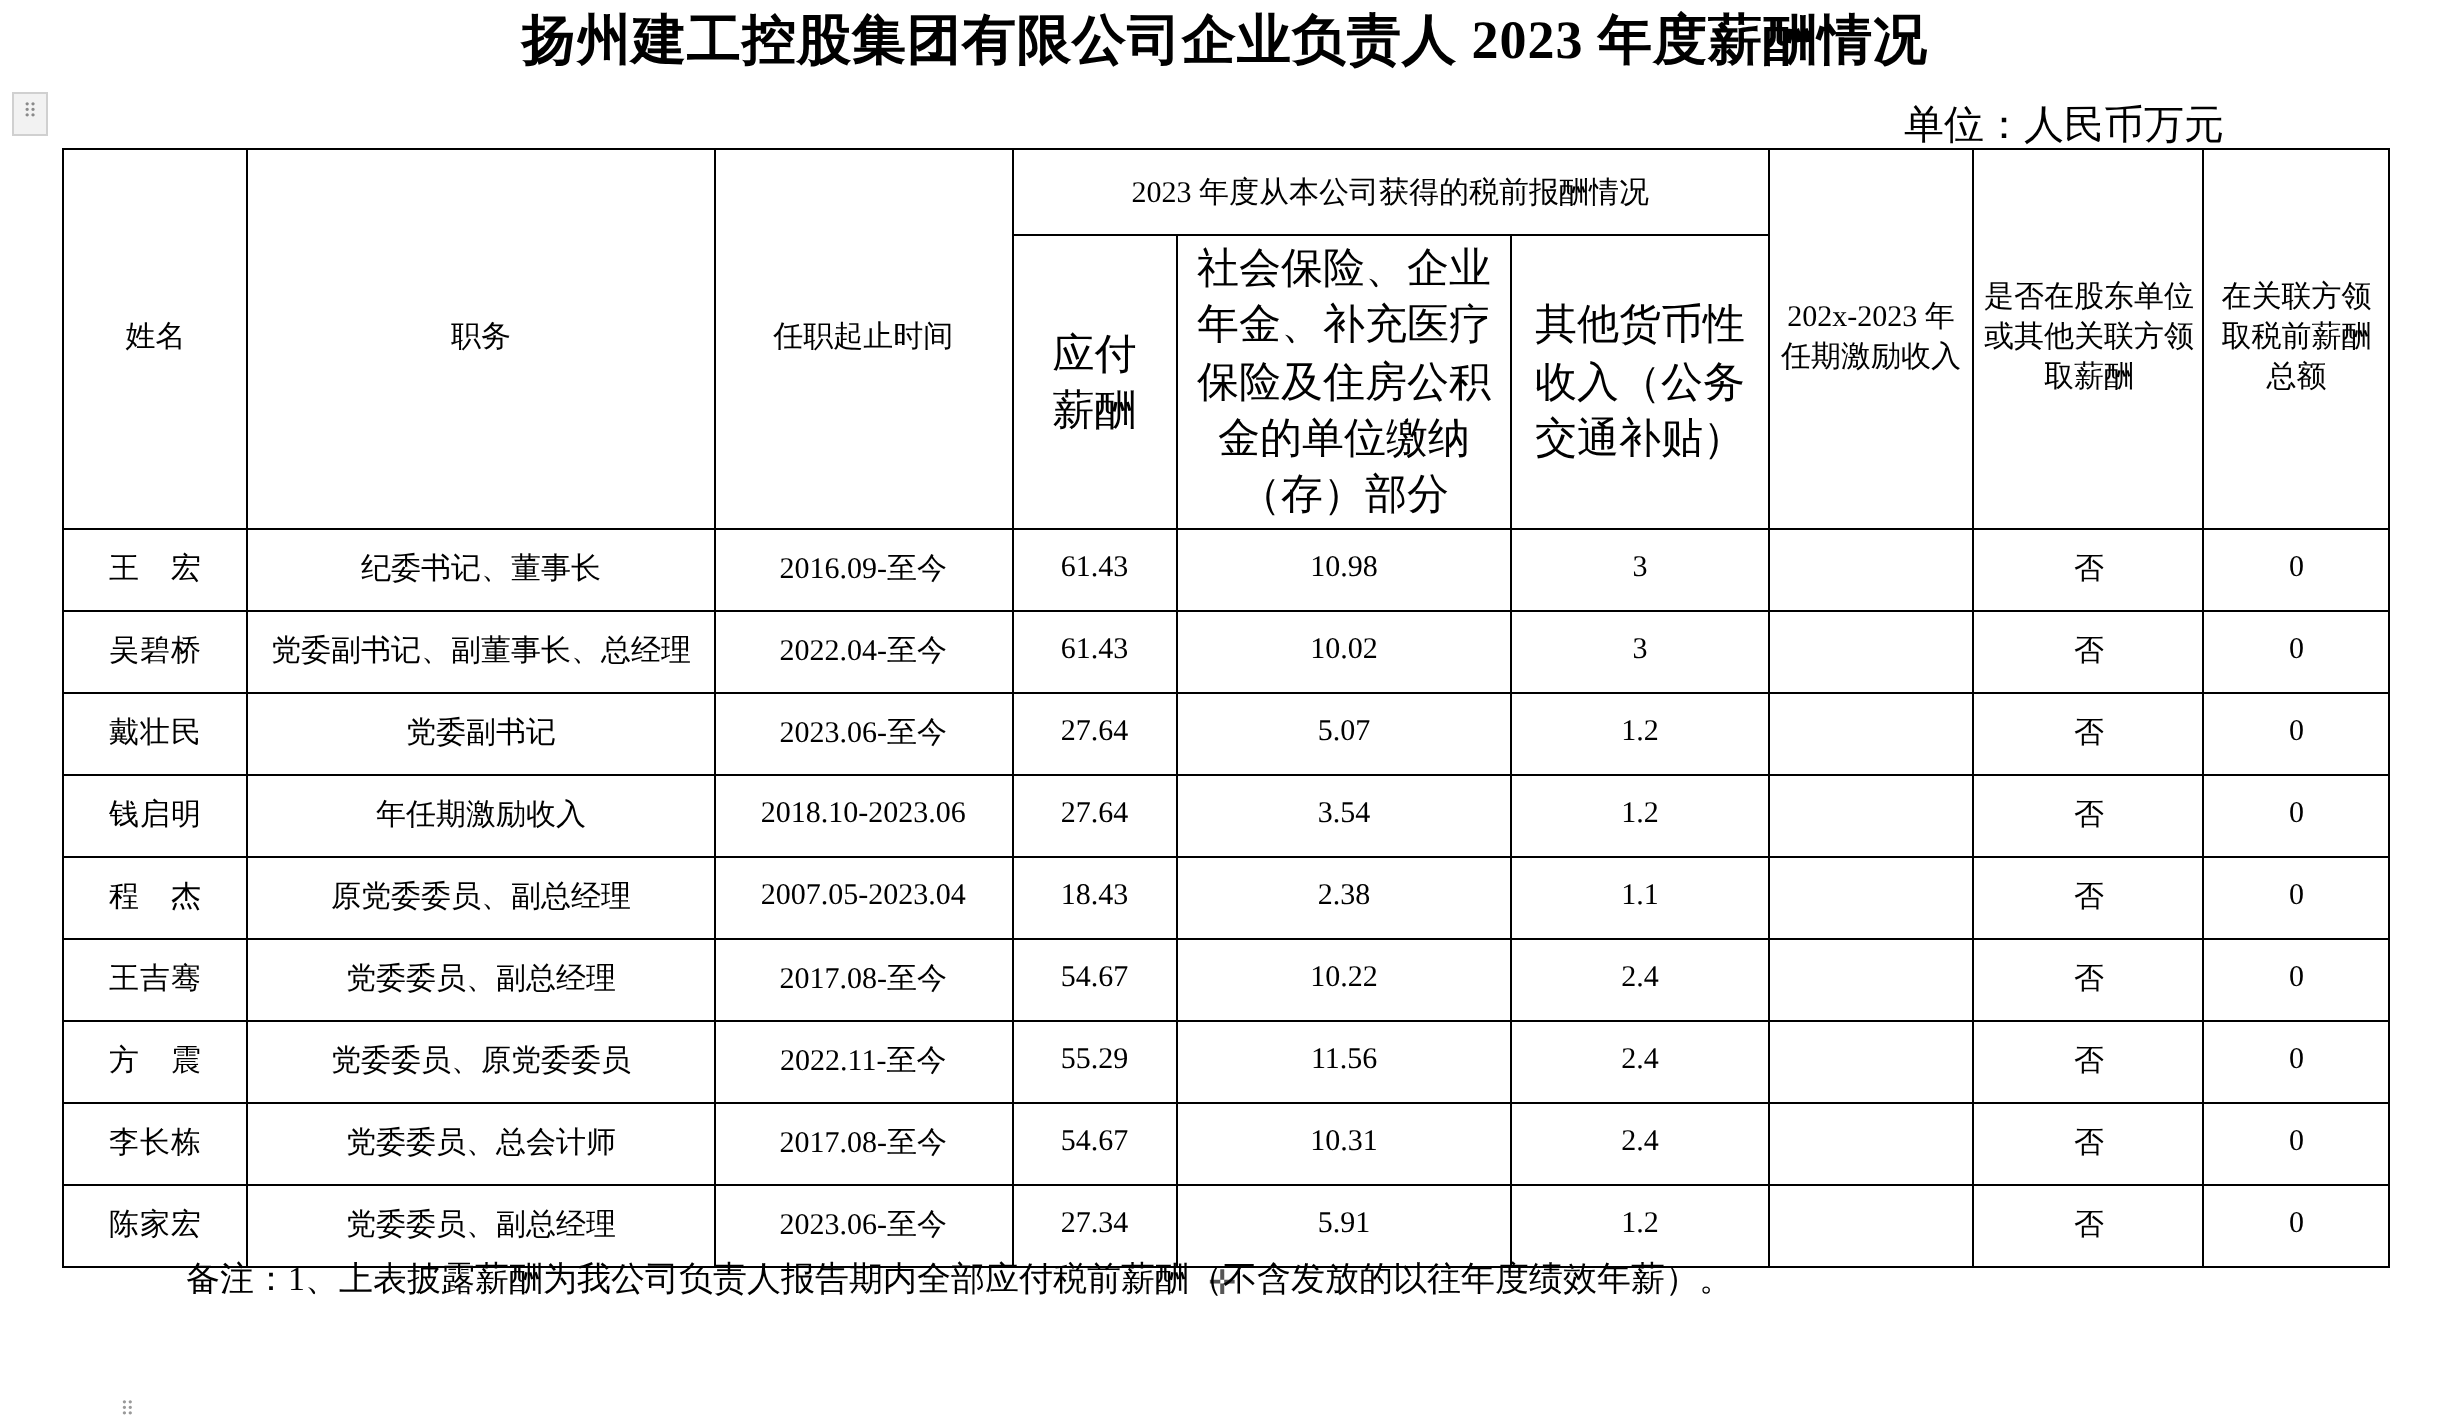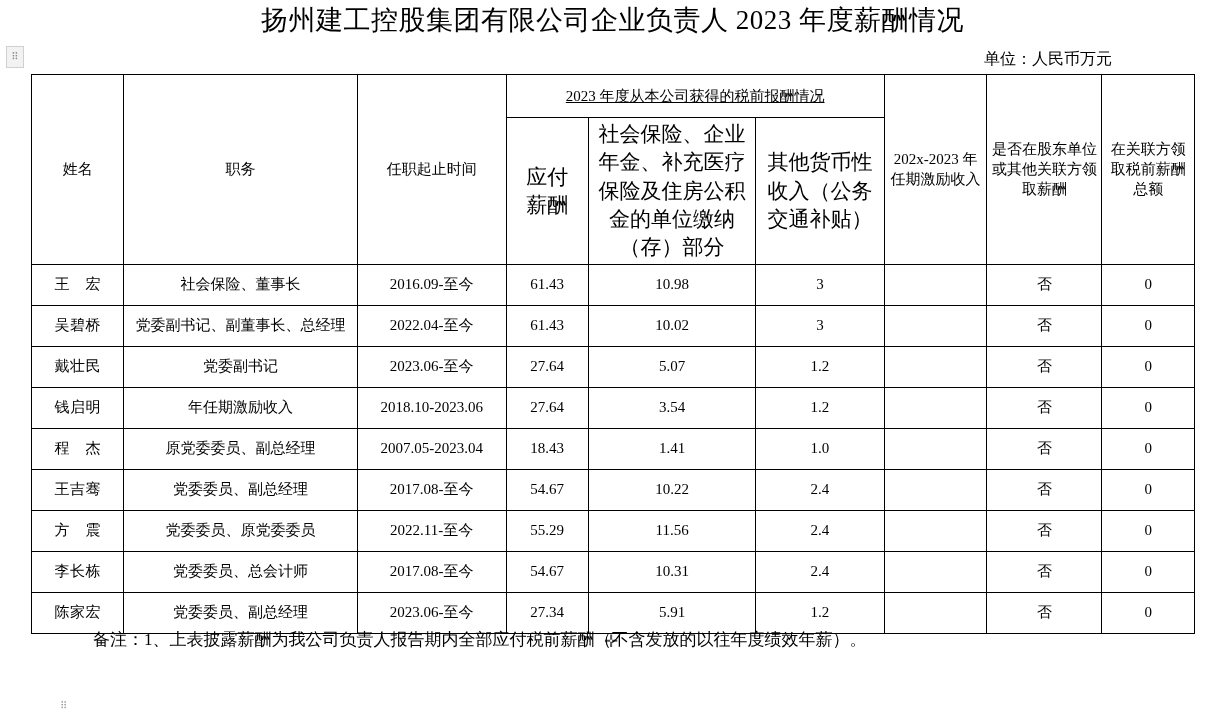--- a/index.html
+++ b/index.html
@@ -21,29 +21,29 @@
     width: 1225px;
     height: 712px;
   }
   .doc-title {
     position: absolute;
     left: 0;
     top: 2px;
     width: 1225px;
     text-align: center;
     font-size: 27px;
-    font-weight: normal;
+    font-weight: bold;
     letter-spacing: 0.5px;
     font-family: "Liberation Serif", "DejaVu Serif", serif;
   }
   .unit-line {
     position: absolute;
     right: 113px;
     top: 49px;
-    font-size: 16px;
+    font-size: 20px;
     font-family: "Liberation Serif", "DejaVu Serif", serif;
   }
   .drag-handle {
     position: absolute;
     left: 6px;
     top: 46px;
     width: 16px;
     height: 20px;
     background: #f2f2f2;
     border: 1px solid #d0d0d0;
@@ -89,21 +89,21 @@
   .c-name { width: 90px; }
   .c-post { width: 227px; }
   .c-term { width: 145px; }
   .c-pay  { width: 80px; }
   .c-ins  { width: 163px; }
   .c-other{ width: 125px; }
   .c-inc  { width: 100px; }
   .c-rel  { width: 112px; }
   .c-tot  { width: 90px; }
 
-  .hdr-group { height: 38px; font-size: 15px; text-decoration: underline; }
+  .hdr-group { height: 38px; font-size: 15px; }
   .hdr-sub { height: 120px; font-size: 21px; line-height: 1.35; }
   .hdr-tall { font-size: 15px; line-height: 1.35; }
   .data-row td { height: 36px; }
   .name-cell {
     letter-spacing: 0.5px;
   }
   .notes {
     position: absolute;
     left: 31px;
     top: 624px;
@@ -154,21 +154,21 @@
       <tr>
         <th class="hdr-sub" style="white-space:pre-line;">应付
 薪酬</th>
         <th class="hdr-sub">社会保险、企业年金、补充医疗保险及住房公积金的单位缴纳（存）部分</th>
         <th class="hdr-sub">其他货币性收入（公务交通补贴）</th>
       </tr>
     </thead>
     <tbody>
       <tr class="data-row">
         <td class="name-cell">王　宏</td>
-        <td>社会保险、董事长</td>
+        <td>纪委书记、董事长</td>
         <td>2016.09-至今</td>
         <td>61.43</td>
         <td>10.98</td>
         <td>3</td>
         <td></td>
         <td>否</td>
         <td>0</td>
       </tr>
       <tr class="data-row">
         <td class="name-cell">吴碧桥</td>
@@ -201,22 +201,22 @@
         <td>1.2</td>
         <td></td>
         <td>否</td>
         <td>0</td>
       </tr>
       <tr class="data-row">
         <td class="name-cell">程　杰</td>
         <td>原党委委员、副总经理</td>
         <td>2007.05-2023.04</td>
         <td>18.43</td>
-        <td>1.41</td>
-        <td>1.0</td>
+        <td>2.38</td>
+        <td>1.1</td>
         <td></td>
         <td>否</td>
         <td>0</td>
       </tr>
       <tr class="data-row">
         <td class="name-cell">王吉骞</td>
         <td>党委委员、副总经理</td>
         <td>2017.08-至今</td>
         <td>54.67</td>
         <td>10.22</td>

